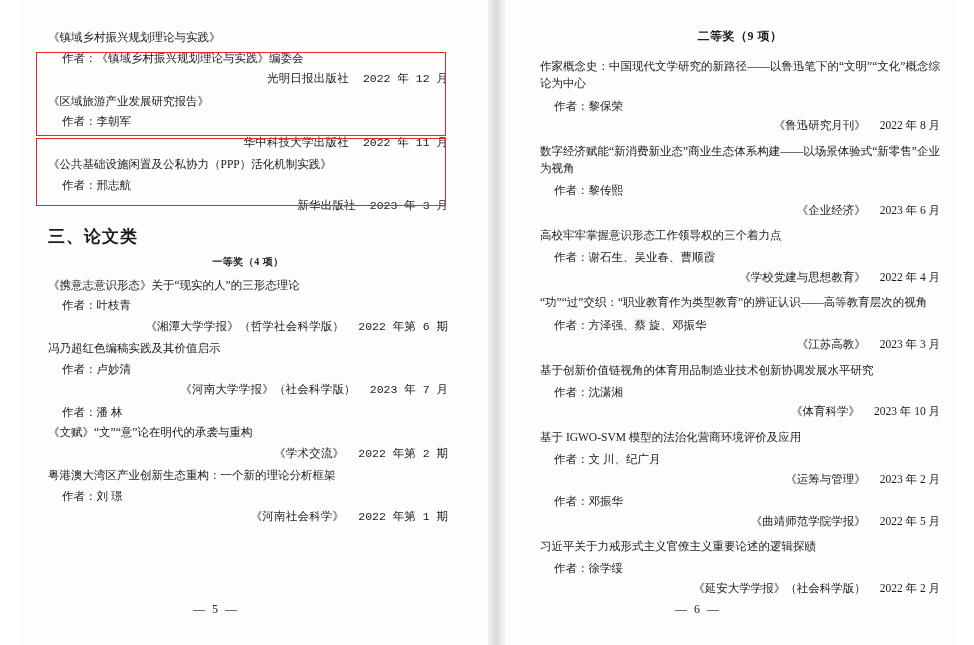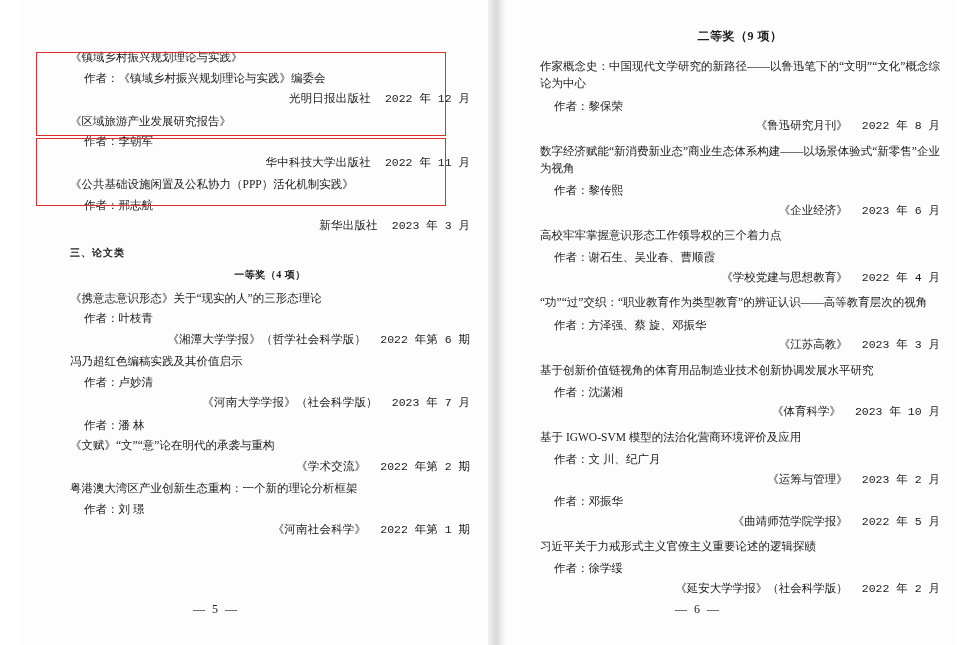--- a/index.html
+++ b/index.html
@@ -41,33 +41,33 @@
     position: absolute;
     left: 506px; top: 0; width: 450px; height: 645px;
     background: #fdfdfd;
   }
   .content {
     position: absolute;
     font-size: 11.5px;
     color: #1b1b1b;
     line-height: 1.0;
   }
-  .col-left { left: 48px; top: 52px; width: 400px; margin-left: 22px; }
+  .col-left { left: 48px; top: 32px; width: 400px; }
   .col-right { left: 540px; top: 30px; width: 400px; }
 
   .ln { white-space: nowrap; margin: 0; }
   .entry { margin-bottom: 0; }
   .title-line { margin: 0 0 9px 0; }
   .author-line { margin: 0 0 9px 0; padding-left: 14px; }
   .source-line { margin: 0 0 11px 0; text-align: right; font-family: Liberation Mono, monospace; }
   .source-line .src { letter-spacing: 0.2px; }
   .source-line .date { margin-left: 14px; }
 
   .section-head {
-    font-size: 10px;
+    font-size: 17px;
     font-weight: bold;
     margin: 16px 0 12px 0;
     letter-spacing: 1px;
   }
   .award-head {
     font-size: 10px;
     font-weight: bold;
     text-align: center;
     margin: 0 0 13px 0;
     letter-spacing: 0.5px;
@@ -99,21 +99,21 @@
     color: #222;
     letter-spacing: 2px;
   }
   .folio-left { left: 0; padding-right: 60px; }
   .folio-right { left: 0; padding-right: 70px; }
 
   .right-entry { margin-bottom: 0; }
   .r-title { margin: 0 0 8px 0; line-height: 1.5; }
   .r-author { margin: 0 0 8px 0; padding-left: 14px; }
   .r-source { margin: 0 0 11px 0; text-align: right; }
-  .r-source .date { margin-left: 14px; font-family: Liberation Mono, monospace; }
+  .r-source .date { margin-left: 14px; }
   .edge {
     position: absolute; top:0; width: 18px; height: 645px;
     background: linear-gradient(to right, #ffffff, #f4f4f4);
   }
   .edge-l { left: 2px; background: linear-gradient(to right,#ffffff,#f6f6f6); }
   .edge-r { left: 956px; background: linear-gradient(to left,#ffffff,#f6f6f6); }
 </style>
 </head>
 <body>
 

